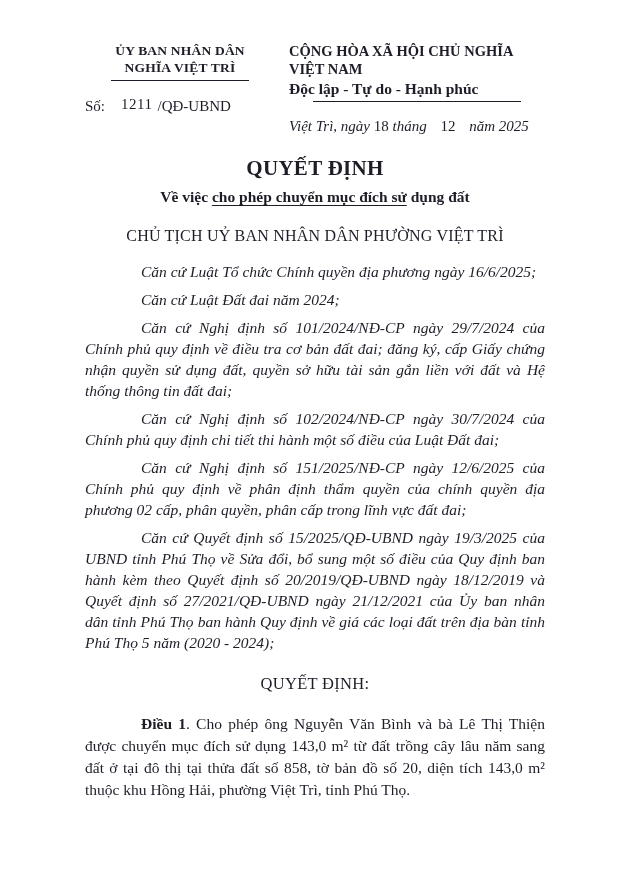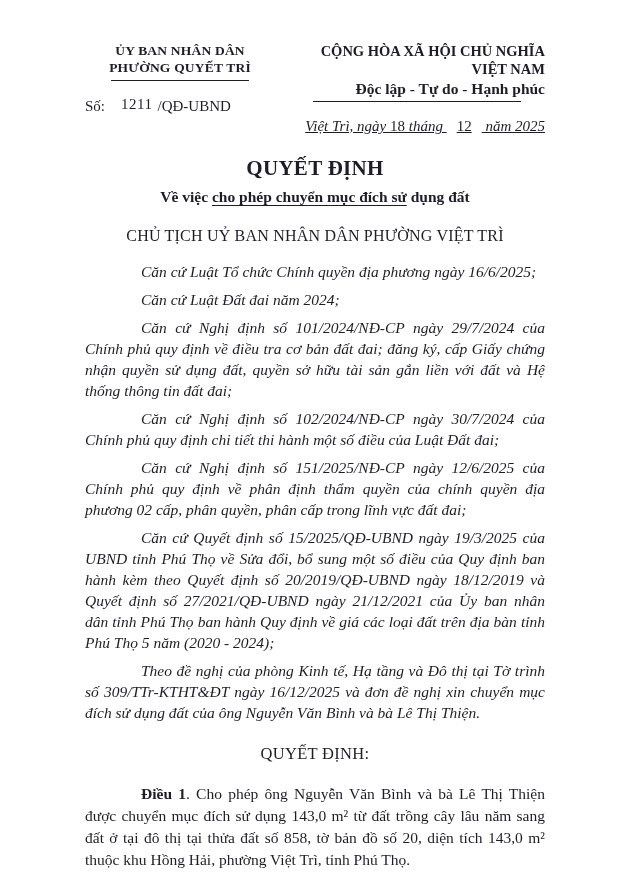--- a/index.html
+++ b/index.html
@@ -15,35 +15,35 @@
     box-sizing: border-box;
     width: 627px;
     height: 895px;
     padding: 42px 82px 0 85px;
     border-radius: 28px;
   }
 
   
   .doc-header { display: flex; align-items: flex-start; }
   .hdr-left { width: 190px; text-align: center; flex: none; }
-  .hdr-right { flex: 1; text-align: right; padding-left: 14px; }
+  .hdr-right { flex: 1; text-align: left; padding-left: 14px; }
 
   .org-line1 { font-weight: bold; font-size: 13.5px; line-height: 17px; letter-spacing: .2px; }
   .org-line2 { font-weight: bold; font-size: 13.5px; line-height: 17px; letter-spacing: .2px; }
   .hdr-rule-left { width: 138px; border-top: 1.5px solid #1d1d28; margin: 4px auto 0 auto; }
 
   .national-line1 { font-weight: bold; font-size: 14.5px; line-height: 18px; }
   .national-line2 { font-weight: bold; font-size: 15.5px; line-height: 20px; margin-top: 1px; }
   .hdr-rule-right { width: 208px; border-top: 1.5px solid #1d1d28; margin: 2px auto 0 auto; }
 
   .doc-number { margin-top: 17px; text-align: left; font-size: 15px; }
   .doc-number .num-value { margin-left: 16px; position: relative; top: -2px; letter-spacing: .5px; }
   .doc-number .num-suffix { margin-left: 5px; }
 
-  .date-line { margin-top: 16px; font-style: italic; font-size: 15px; white-space: nowrap; text-decoration: underline; }
+  .date-line { margin-top: 16px; font-style: italic; font-size: 15px; white-space: nowrap; }
   .date-line .fill { font-style: normal; }
   .date-line .fill-month { margin: 0 10px; }
 
   
   .title-block { text-align: center; margin-top: 21px; }
   .title-main { font-weight: bold; font-size: 21px; letter-spacing: .3px; }
   .title-sub { font-weight: bold; font-size: 15.5px; margin-top: 7px; }
   .title-sub .u { text-decoration: underline; text-underline-offset: 3px; }
   .title-authority { font-weight: normal; font-size: 16px; margin-top: 21px; letter-spacing: .2px; }
 
@@ -74,21 +74,21 @@
   .article .art-label { font-weight: bold; }
 </style>
 </head>
 <body>
 
 <div class="page">
 
   <div class="doc-header">
     <div class="hdr-left">
       <div class="org-line1">ỦY BAN NHÂN DÂN</div>
-      <div class="org-line2">PHƯỜNG QUYẾT TRÌ</div>
+      <div class="org-line2">NGHĨA VIỆT TRÌ</div>
       <div class="hdr-rule-left"></div>
       <div class="doc-number">
         <span>Số:</span><span class="num-value">1211</span><span class="num-suffix">/QĐ-UBND</span>
       </div>
     </div>
     <div class="hdr-right">
       <div class="national-line1">CỘNG HÒA XÃ HỘI CHỦ NGHĨA VIỆT NAM</div>
       <div class="national-line2">Độc lập - Tự do - Hạnh phúc</div>
       <div class="hdr-rule-right"></div>
       <div class="date-line">
@@ -105,21 +105,20 @@
     <div class="title-authority">CHỦ TỊCH UỶ BAN NHÂN DÂN PHƯỜNG VIỆT TRÌ</div>
   </div>
 
   <div class="citations">
     <p>Căn cứ Luật Tổ chức Chính quyền địa phương ngày 16/6/2025;</p>
     <p>Căn cứ Luật Đất đai năm 2024;</p>
     <p>Căn cứ Nghị định số 101/2024/NĐ-CP ngày 29/7/2024 của Chính phủ quy định về điều tra cơ bản đất đai; đăng ký, cấp Giấy chứng nhận quyền sử dụng đất, quyền sở hữu tài sản gắn liền với đất và Hệ thống thông tin đất đai;</p>
     <p>Căn cứ Nghị định số 102/2024/NĐ-CP ngày 30/7/2024 của Chính phủ quy định chi tiết thi hành một số điều của Luật Đất đai;</p>
     <p>Căn cứ Nghị định số 151/2025/NĐ-CP ngày 12/6/2025 của Chính phủ quy định về phân định thẩm quyền của chính quyền địa phương 02 cấp, phân quyền, phân cấp trong lĩnh vực đất đai;</p>
     <p>Căn cứ Quyết định số 15/2025/QĐ-UBND ngày 19/3/2025 của UBND tỉnh Phú Thọ về Sửa đổi, bổ sung một số điều của Quy định ban hành kèm theo Quyết định số 20/2019/QĐ-UBND ngày 18/12/2019 và Quyết định số 27/2021/QĐ-UBND ngày 21/12/2021 của Ủy ban nhân dân tỉnh Phú Thọ ban hành Quy định về giá các loại đất trên địa bàn tỉnh Phú Thọ 5 năm (2020 - 2024);</p>
-    <p>Theo đề nghị của phòng Kinh tế, Hạ tầng và Đô thị tại Tờ trình số 309/TTr-KTHT&amp;ĐT ngày 16/12/2025 và đơn đề nghị xin chuyển mục đích sử dụng đất của ông Nguyễn Văn Bình và bà Lê Thị Thiện.</p>
   </div>
 
   <div class="decree-heading">QUYẾT ĐỊNH:</div>
 
   <p class="article">
     <span class="art-label">Điều 1</span><span>. Cho phép ông Nguyễn Văn Bình và bà Lê Thị Thiện được chuyển mục đích sử dụng 143,0 m² từ đất trồng cây lâu năm sang đất ở tại đô thị tại thửa đất số 858, tờ bản đồ số 20, diện tích 143,0 m² thuộc khu Hồng Hải, phường Việt Trì, tỉnh Phú Thọ.</span>
   </p>
 
 </div>
 

